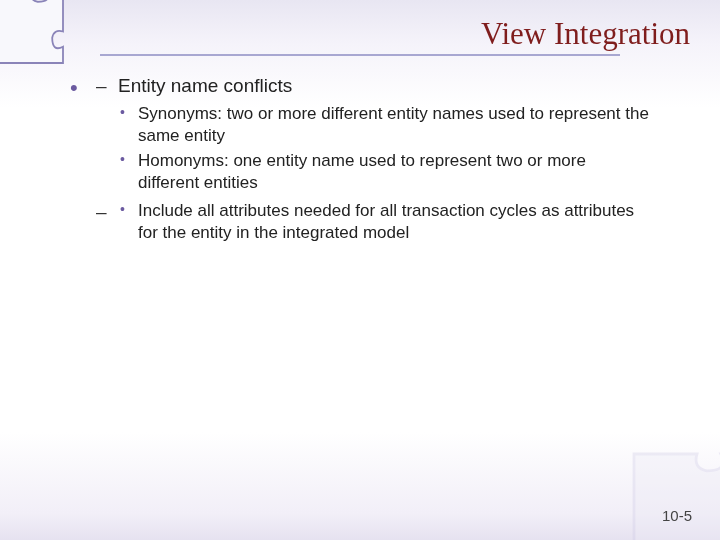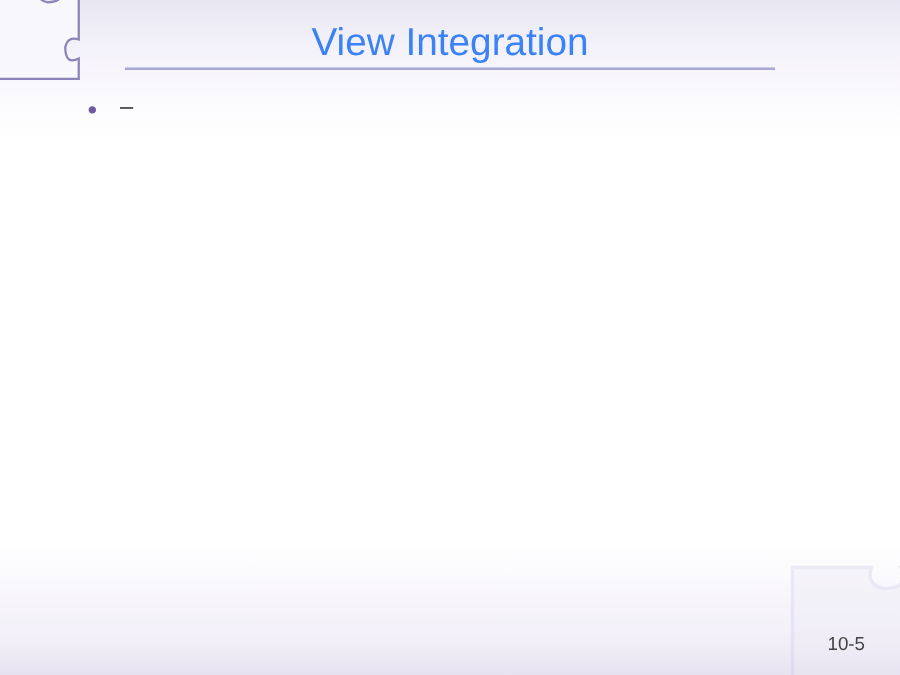--- a/index.html
+++ b/index.html
@@ -24,26 +24,27 @@
     height: 140px;
     opacity: 0.35;
   }
   .slide {
     position: relative;
     width: 720px;
     height: 540px;
     padding: 12px 30px 0 30px;
   }
   .title {
-    text-align: center;
+    text-align: right;
     font-size: 31px;
-    color: #3b82f6;
+    color: #7f1d1d;
     font-weight: 400;
     margin-top: 4px;
     margin-bottom: 2px;
+    font-family: Liberation Serif, serif;
   }
   .rule {
     border: none;
     border-top: 2px solid #5a5aa8;
     margin: 0 70px 18px 70px;
     opacity: 0.5;
   }
   .content { padding: 0 40px 0 40px; color: #222; }
   ul { list-style: none; }
   .lvl1 > li { font-size: 22px; line-height: 1.25; margin-bottom: 10px; position: relative; padding-left: 26px; }
@@ -76,21 +77,35 @@
 
 <div class="slide">
   <h1 class="title">View Integration</h1>
   <hr class="rule">
 
   <div class="content">
     <ul class="lvl1">
       <li>
         <ul class="lvl2">
           <li>
+            <span>Entity name conflicts</span>
             <ul class="lvl3">
+              <li>
+                <span>Synonyms: two or more different entity names used to represent the same entity</span>
+              </li>
+              <li>
+                <span>Homonyms: one entity name used to represent two or more different entities</span>
+              </li>
+            </ul>
+          </li>
+          <li>
+            <ul class="lvl3">
+              <li>
+                <span>Include all attributes needed for all transaction cycles as attributes for the entity in the integrated model</span>
+              </li>
             </ul>
           </li>
         </ul>
       </li>
     </ul>
   </div>
 
   <div class="pagenum">10-5</div>
 </div>
 

